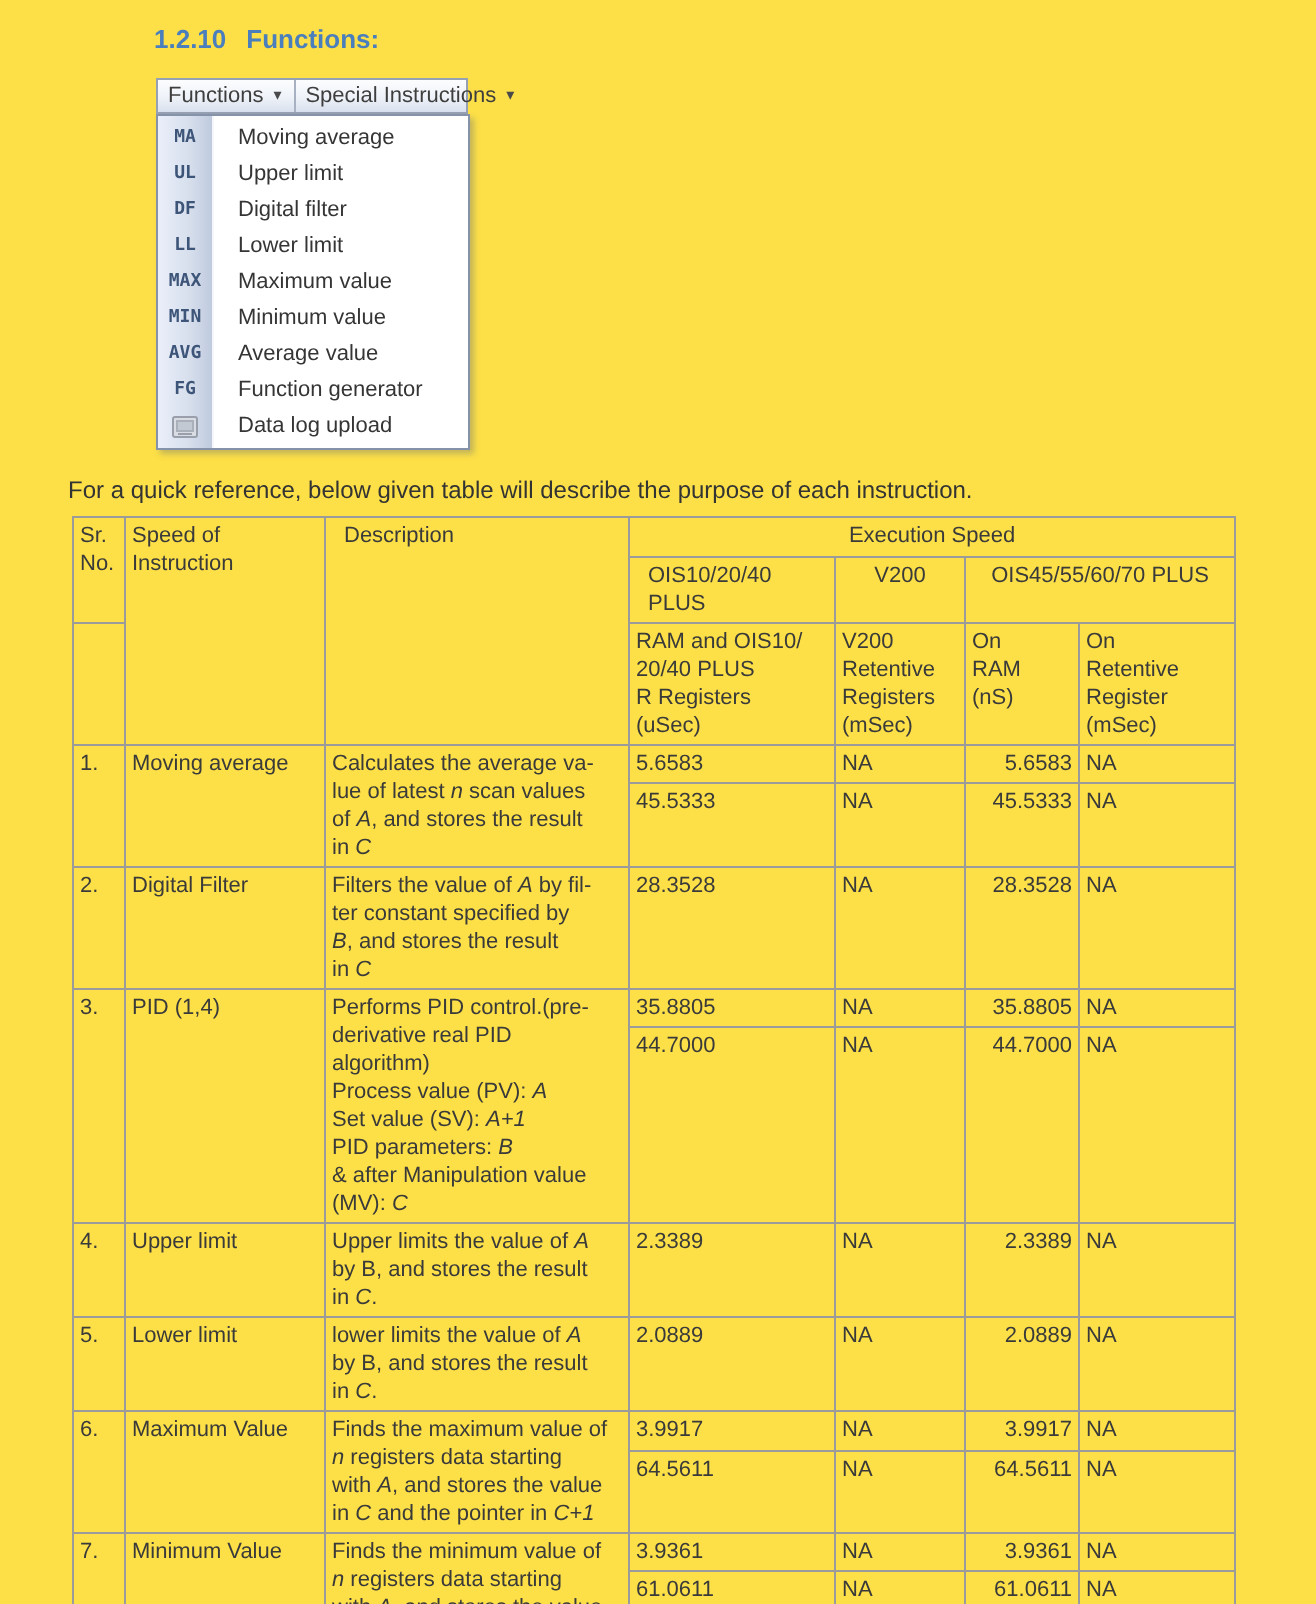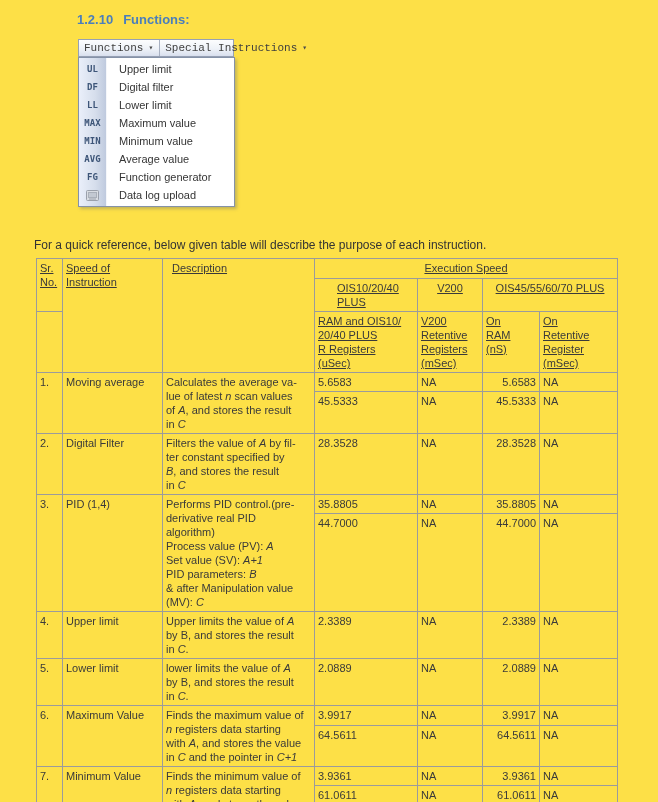--- a/index.html
+++ b/index.html
@@ -7,21 +7,21 @@
         font-family:"Liberation Sans","DejaVu Sans",sans-serif;color:#373737;overflow:hidden;}
 
   
   .heading{position:absolute;left:77px;top:12px;font-size:13px;font-weight:bold;color:#4a7ebc;}
   .heading .num{margin-right:10px;}
 
   
   .menubar{position:absolute;left:78px;top:39px;width:156px;height:18px;display:flex;
            background:linear-gradient(to bottom,#fcfdfe 0%,#eef2f8 55%,#d9e0ee 100%);
            border:1px solid #97a1b4;box-sizing:border-box;font-size:11px;color:#3e3e3e;}
-  .mb-btn{display:flex;align-items:center;padding:0 6px 0 5px;height:100%;box-sizing:border-box;white-space:nowrap;font-family:Liberation Mono, monospace;}
+  .mb-btn{display:flex;align-items:center;padding:0 6px 0 5px;height:100%;box-sizing:border-box;white-space:nowrap;}
   .mb-btn + .mb-btn{border-left:1px solid #a8b1c2;}
   .mb-arrow{font-size:8px;color:#4a4a4a;margin-left:5px;line-height:1;}
 
   
   .menu{position:absolute;left:78px;top:57px;width:157px;box-sizing:border-box;
         background:#ffffff;border:1px solid #8592a8;padding:2px 0;
         box-shadow:2px 2px 3px rgba(90,100,120,0.35);}
   .menu-gutter{position:absolute;left:0;top:0;bottom:0;width:27px;
         background:linear-gradient(to right,#eaeffa 0%,#d6deec 60%,#bfcade 100%);
         border-right:1px solid #f4f6fa;}
@@ -32,21 +32,21 @@
   .mi-iconwrap{width:27px;flex:0 0 27px;display:flex;justify-content:center;align-items:center;}
 
   
   .intro{position:absolute;left:34px;top:238px;font-size:12px;color:#333333;}
 
   
   table.spec{position:absolute;left:36px;top:258px;width:581px;table-layout:fixed;
              border-collapse:collapse;font-size:11px;color:#3a3a3a;}
   table.spec td{border:1px solid #9b9b9b;vertical-align:top;padding:2px 3px;line-height:14px;
                 overflow:hidden;}
-  td.hd{line-height:13px;text-decoration:underline;}
+  td.hd{line-height:13px;}
   td.c-sr{padding-left:5px;}
   td.c-name{padding-left:11px;}
   td.c-desc{padding-left:5px;white-space:pre-line;margin-left:36px;}
   td.c-val{padding-left:10px;white-space:pre-line;}
   td.c-val-r{padding-right:4px;text-align:right;white-space:pre-line;}
   td.c-na{padding-left:8px;white-space:pre-line;}
   td.hd-exec{text-align:center;}
   td.hd-center{text-align:center;}
   td.hd-pre{white-space:pre-line;padding-left:4px;margin-top:12px;}
   i{font-style:italic;}
@@ -67,20 +67,24 @@
     </div>
     <div class="mb-btn">
       <span>Special Instructions</span>
       <span class="mb-arrow">▾</span>
     </div>
   </div>
 
   <div class="menu">
     <div class="menu-gutter"></div>
     <div class="mi">
+      <span class="mi-code">MA</span>
+      <span class="mi-label">Moving average</span>
+    </div>
+    <div class="mi">
       <span class="mi-code">UL</span>
       <span class="mi-label">Upper limit</span>
     </div>
     <div class="mi">
       <span class="mi-code">DF</span>
       <span class="mi-label">Digital filter</span>
     </div>
     <div class="mi">
       <span class="mi-code">LL</span>
       <span class="mi-label">Lower limit</span>
@@ -128,21 +132,21 @@
     <tbody>
 
       <tr style="height:20px">
         <td class="hd c-sr" rowspan="2" style="white-space:pre-line">Sr.
 No.</td>
         <td class="hd c-name" rowspan="3">Speed of Instruction</td>
         <td class="hd" rowspan="3" style="padding-left:9px">Description</td>
         <td class="hd hd-exec" colspan="4">Execution Speed</td>
       </tr>
       <tr style="height:15px">
-        <td class="hd" style="padding-left:22px">OIS10/20/40 PLUS</td>
+        <td class="hd" style="padding-left:9px">OIS10/20/40 PLUS</td>
         <td class="hd hd-center">V200</td>
         <td class="hd hd-center" colspan="2">OIS45/55/60/70 PLUS</td>
       </tr>
       <tr style="height:52px">
         <td class="hd"></td>
         <td class="hd hd-pre">RAM and OIS10/
 20/40 PLUS
 R Registers
 (uSec)</td>
         <td class="hd hd-pre">V200

